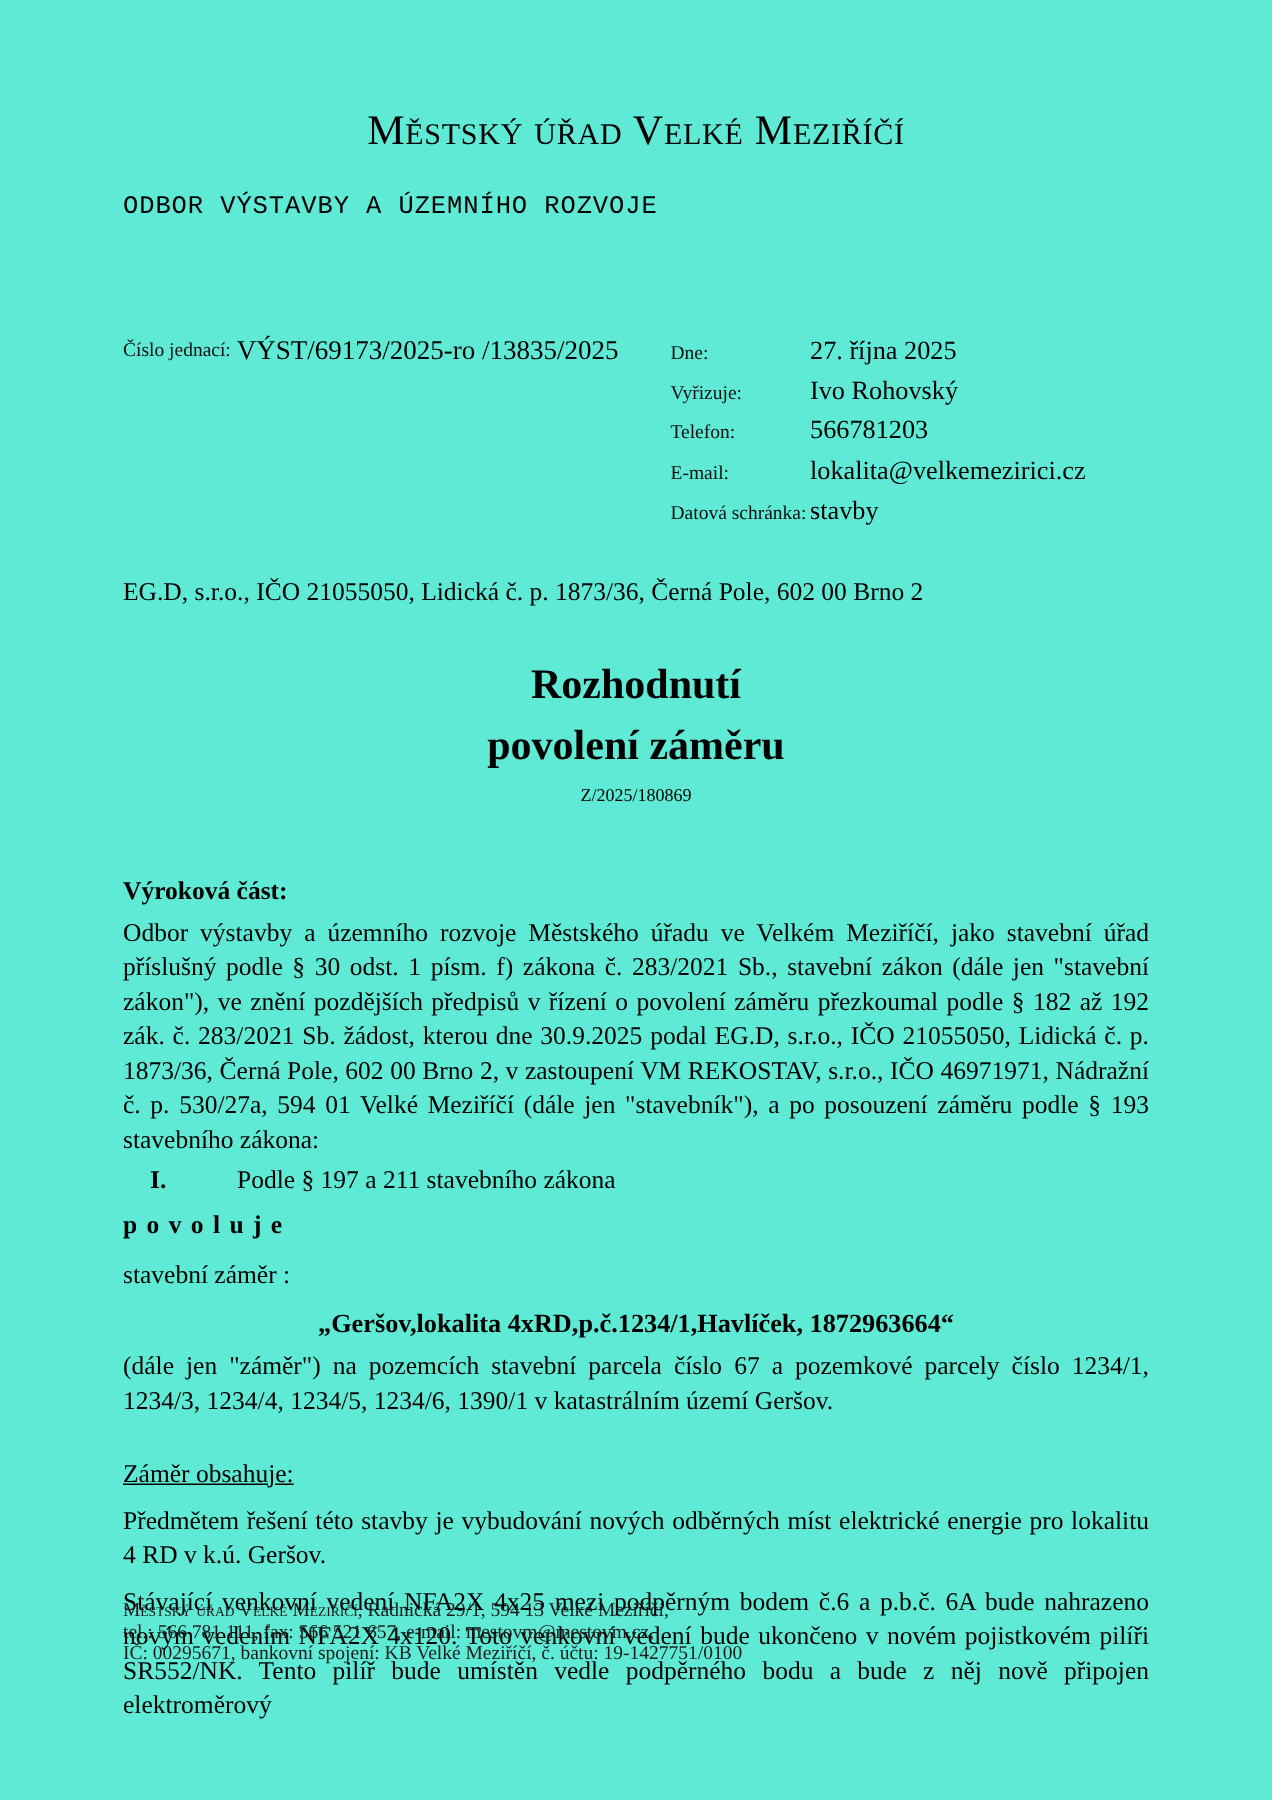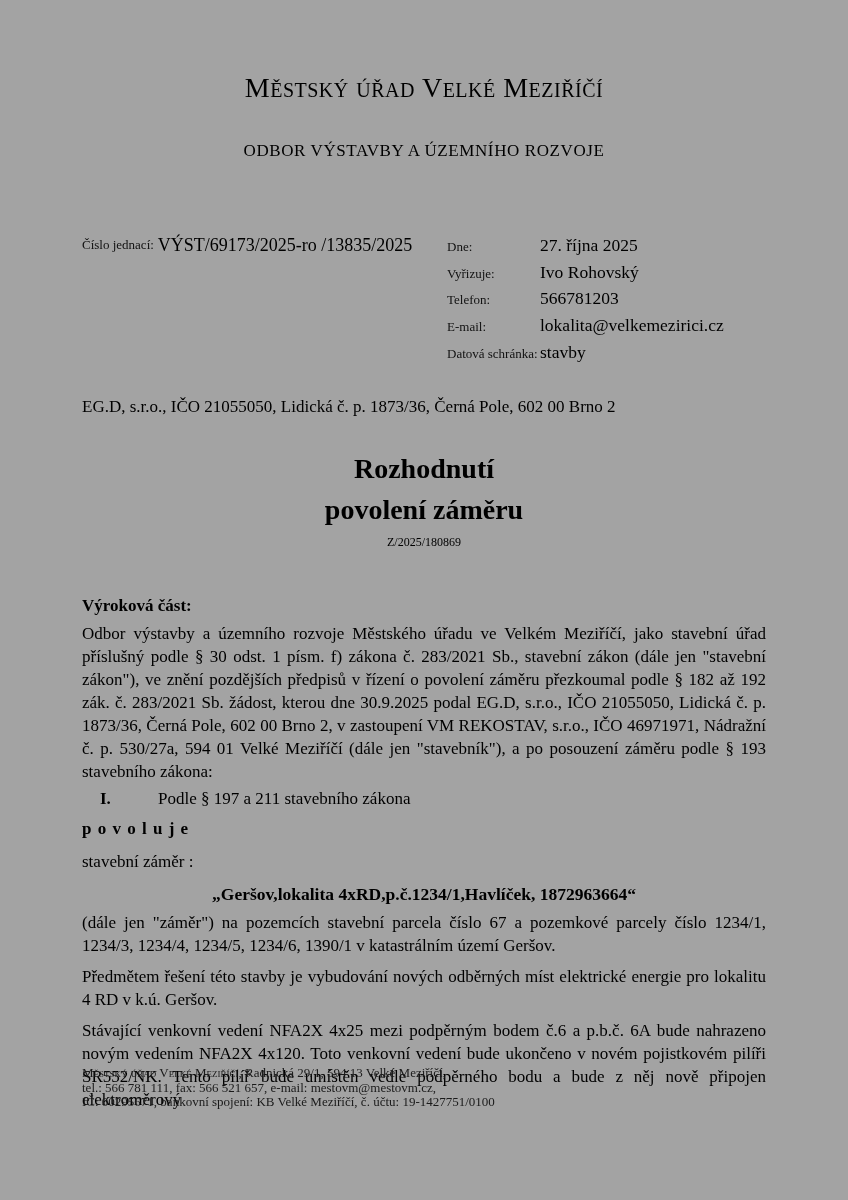--- a/index.html
+++ b/index.html
@@ -1,41 +1,41 @@
 <!DOCTYPE html>
 <html><head>
 <meta charset="utf-8">
 <style>
   html, body { margin: 0; padding: 0; background: #ffffff; }
   .page {
     position: relative;
     width: 848px;
     height: 1200px;
-    background: #a3a3a3;
+    background: #5eead4;
     color: #000;
     font-family: "Liberation Serif", serif;
     overflow: hidden;
   }
   .content { padding: 0 82px; }
 
   
   .office-name {
     padding-top: 72px;
     text-align: center;
     font-size: 28px;
     font-variant: small-caps;
     letter-spacing: 0.5px;
     line-height: 32px;
   }
   .department {
-    margin-top: 37px;
-    text-align: center;
+    margin-top: 25px;
     font-size: 17px;
     letter-spacing: 0.6px;
     line-height: 20px;
+    font-family: Liberation Mono, monospace;
   }
 
   
   .ref-block {
     margin-top: 72px;
     display: flex;
     align-items: flex-start;
   }
   .ref-left {
     width: 365px;
@@ -139,20 +139,21 @@
     <div class="list-item">
       <span class="list-item-no">I.</span>
       <span class="list-item-text">Podle § 197 a 211 stavebního zákona</span>
     </div>
 
     <div class="decision-word">p o v o l u j e</div>
     <div class="project-intro">stavební záměr :</div>
     <div class="project-name">„Geršov,lokalita 4xRD,p.č.1234/1,Havlíček, 1872963664“</div>
     <p class="para para-2">(dále jen "záměr") na pozemcích stavební parcela číslo 67 a pozemkové parcely číslo 1234/1, 1234/3, 1234/4, 1234/5, 1234/6, 1390/1 v katastrálním území Geršov.</p>
 
+    <div class="scope-heading">Záměr obsahuje:</div>
     <p class="para para-3">Předmětem řešení této stavby je vybudování nových odběrných míst elektrické energie pro lokalitu 4 RD v k.ú. Geršov.</p>
     <p class="para para-4">Stávající venkovní vedení NFA2X 4x25 mezi podpěrným bodem č.6 a p.b.č. 6A bude nahrazeno novým vedením NFA2X 4x120. Toto venkovní vedení bude ukončeno v novém pojistkovém pilíři SR552/NK. Tento pilíř bude umístěn vedle podpěrného bodu a bude z něj nově připojen elektroměrový</p>
 
   </div>
 
   <div class="footer">
     <div>
       <span class="footer-smallcaps">Městský úřad Velké Meziříčí</span><span>, Radnická 29/1, 594 13 Velké Meziříčí,</span>
     </div>
     <div>tel.: 566 781 111, fax: 566 521 657, e-mail: mestovm@mestovm.cz,</div>

